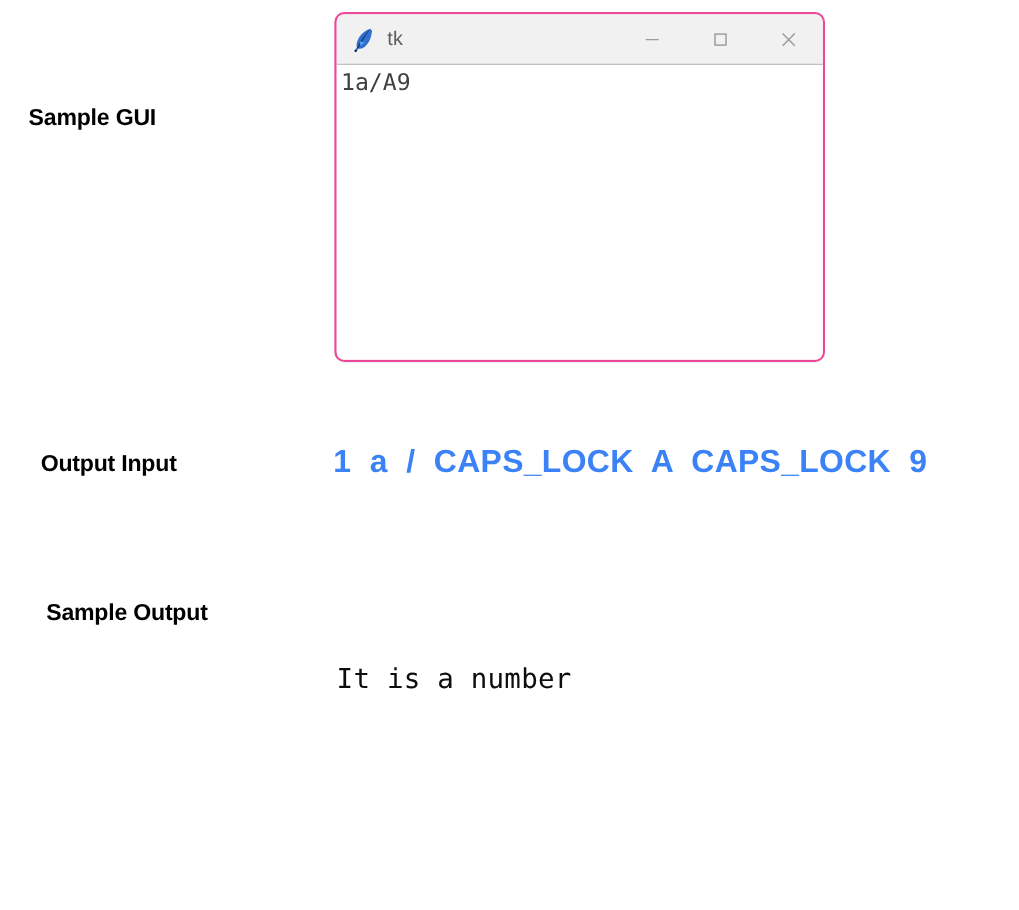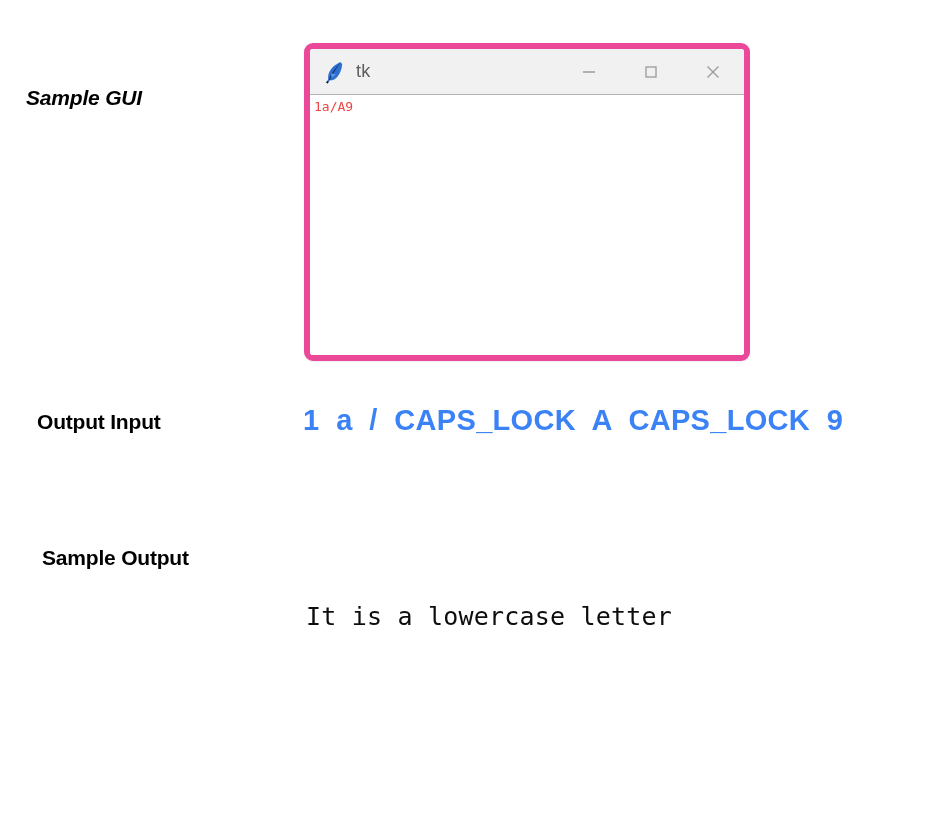--- a/index.html
+++ b/index.html
@@ -17,38 +17,37 @@
 
   .label {
     position: absolute;
     font-family: "Liberation Sans", sans-serif;
     font-weight: bold;
     font-size: 21px;
     color: #000000;
     letter-spacing: -0.2px;
     white-space: nowrap;
   }
-  #label-gui   { left: 26px; top: 86px; font-style: italic; }
+  #label-gui   { left: 26px; top: 96px; }
   #label-input { left: 37px; top: 410px; }
   #label-out   { left: 42px; top: 546px; }
 
   
   .tk-window {
     position: absolute;
     left: 304px;
     top: 11px;
     width: 446px;
     height: 318px;
     background: #ffffff;
-    border: 6px solid #ec4899;
+    border: 2px solid #ec4899;
     border-radius: 9px;
     box-sizing: border-box;
     box-shadow: 0 1px 2px rgba(0,0,0,0.07);
     overflow: hidden;
-    margin-top: 32px;
   }
   .tk-titlebar {
     position: relative;
     height: 46px;
     background: #f1f1f1;
     border-bottom: 1px solid #b4b4b4;
     display: flex;
     align-items: center;
     box-sizing: border-box;
   }
@@ -84,22 +83,22 @@
   .tk-body {
     position: relative;
     height: calc(100% - 46px);
     background: #ffffff;
   }
   .tk-text {
     position: absolute;
     left: 4px;
     top: 4px;
     font-family: "DejaVu Sans Mono", "Liberation Mono", monospace;
-    font-size: 13px;
-    color: #ef4444;
+    font-size: 21px;
+    color: #404040;
     white-space: pre;
     letter-spacing: 0px;
   }
 
   
   .input-line {
     position: absolute;
     left: 303px;
     top: 404px;
     font-family: "Liberation Sans", sans-serif;
@@ -175,19 +174,19 @@
   </div>
 
   <div class="tk-body">
     <div class="tk-text">1a/A9</div>
   </div>
 </div>
 
 <div class="input-line">1  a  /  CAPS_LOCK  A  CAPS_LOCK  9</div>
 
 <div class="output-block">
-  <span class="output-line">It is a lowercase letter</span>
+  <span class="output-line">It is a number</span>
   
   
   
   
   
 </div>
 
 </body></html>

